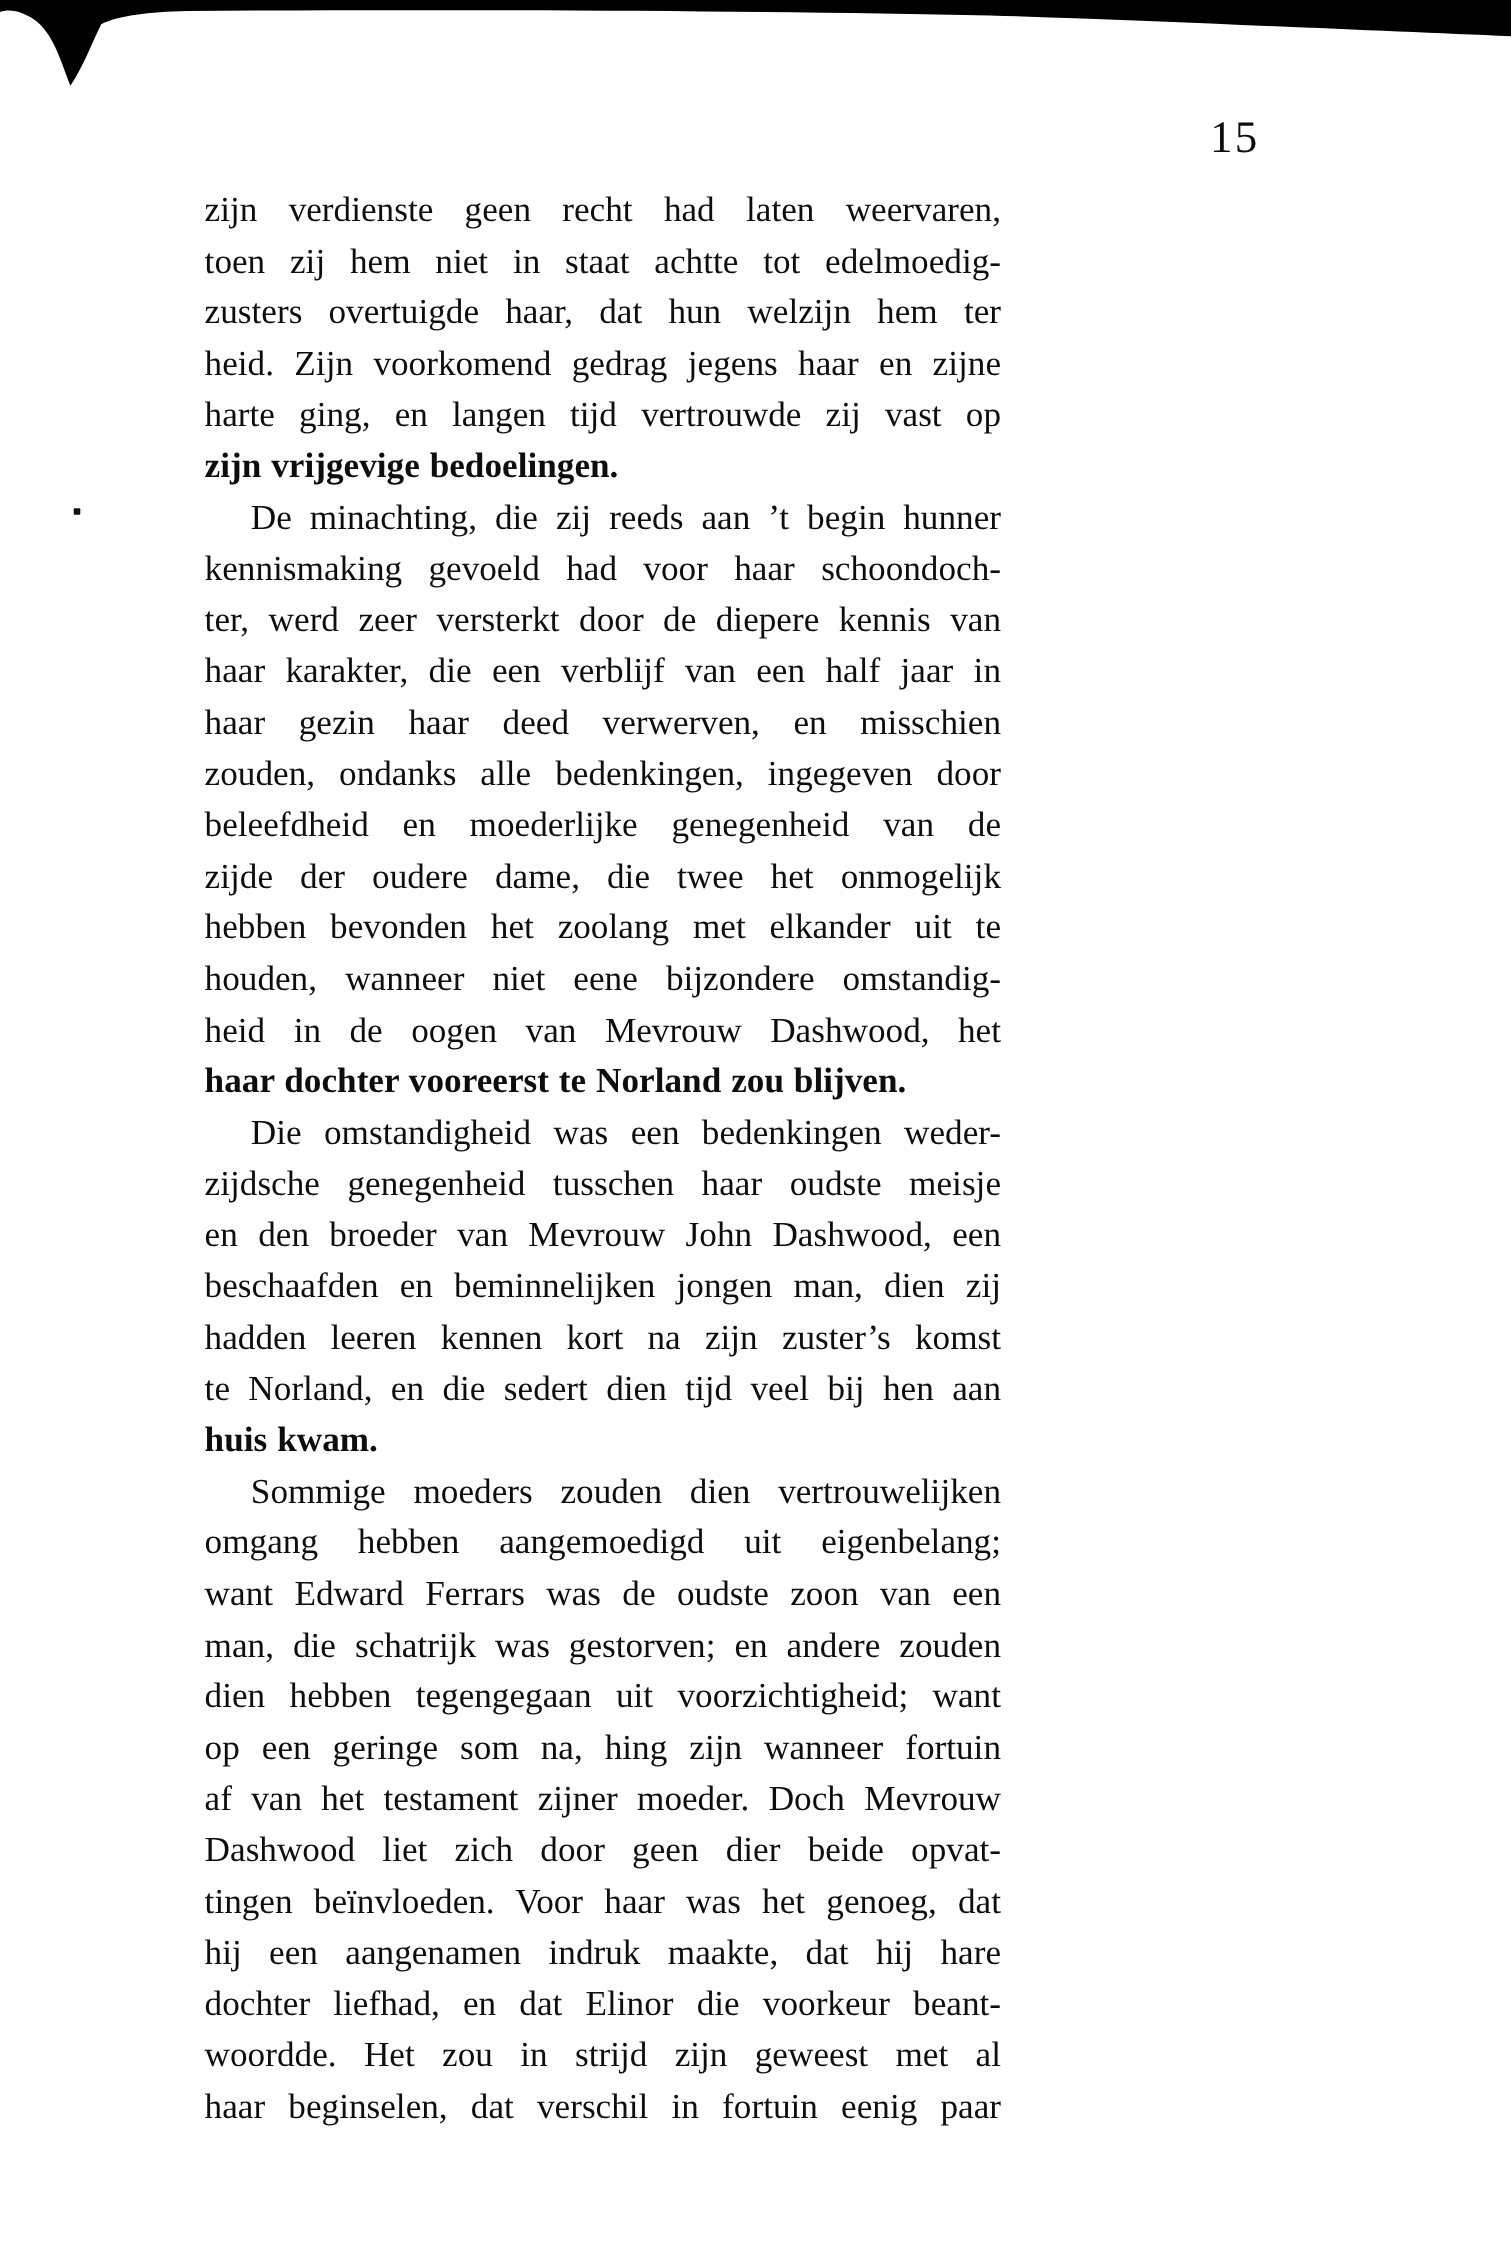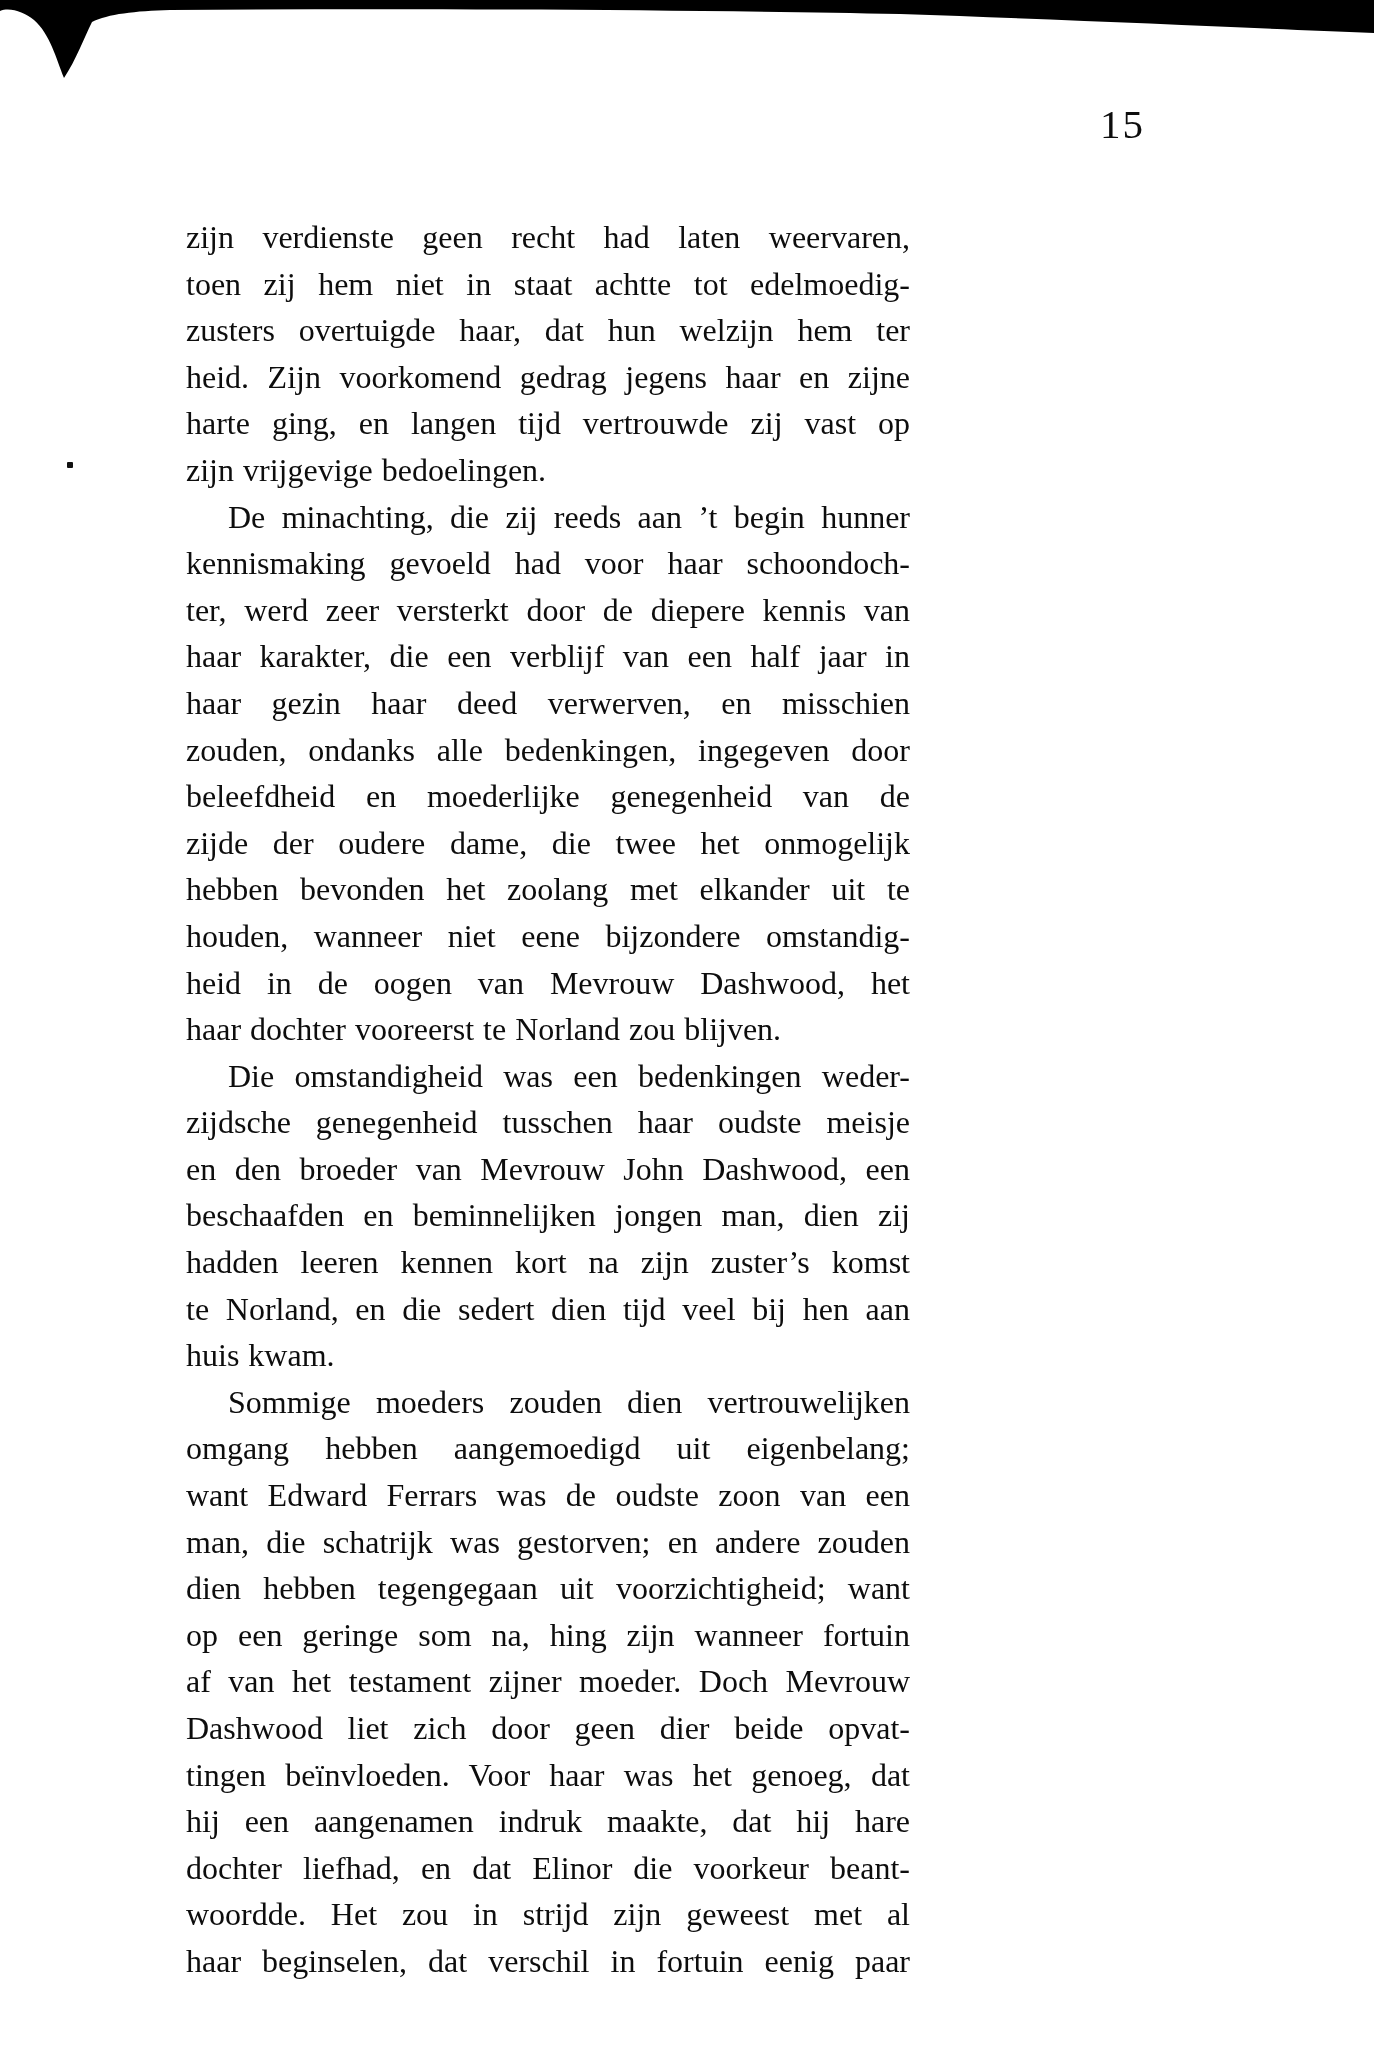--- a/index.html
+++ b/index.html
@@ -33,34 +33,34 @@
     color: #0d0d0d;
   }
   .text-block {
     position: absolute;
     left: 186px;
     top: 167px;
     width: 724px;
     font-size: 32px;
     line-height: 46.6px;
     color: #0d0d0d;
-    margin-top: 47px;
   }
   .line {
     text-align: justify;
     text-align-last: justify;
     word-spacing: 1px;
     white-space: normal;
   }
   .line.indent {
     padding-left: 42px;
     font-family: Liberation Serif, serif;
   }
   .line.short-last {
     text-align-last: left;
+    font-weight: bold;
   }
   .speck {
     position: absolute;
     background: #111;
     border-radius: 1px;
   }
   .speck-1 { left: 67px; top: 462px; width: 6px; height: 6px; }
 </style>
 </head>
 <body>

